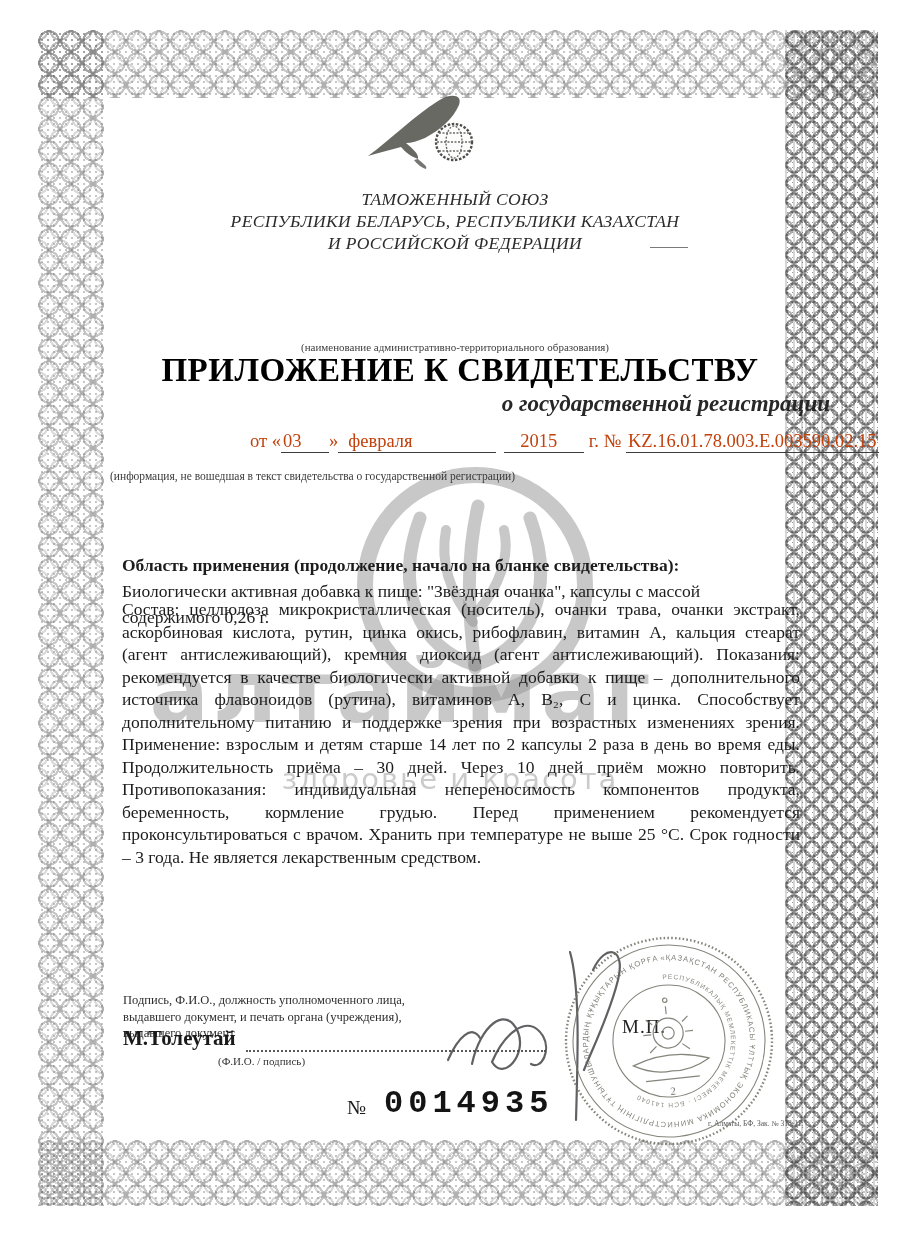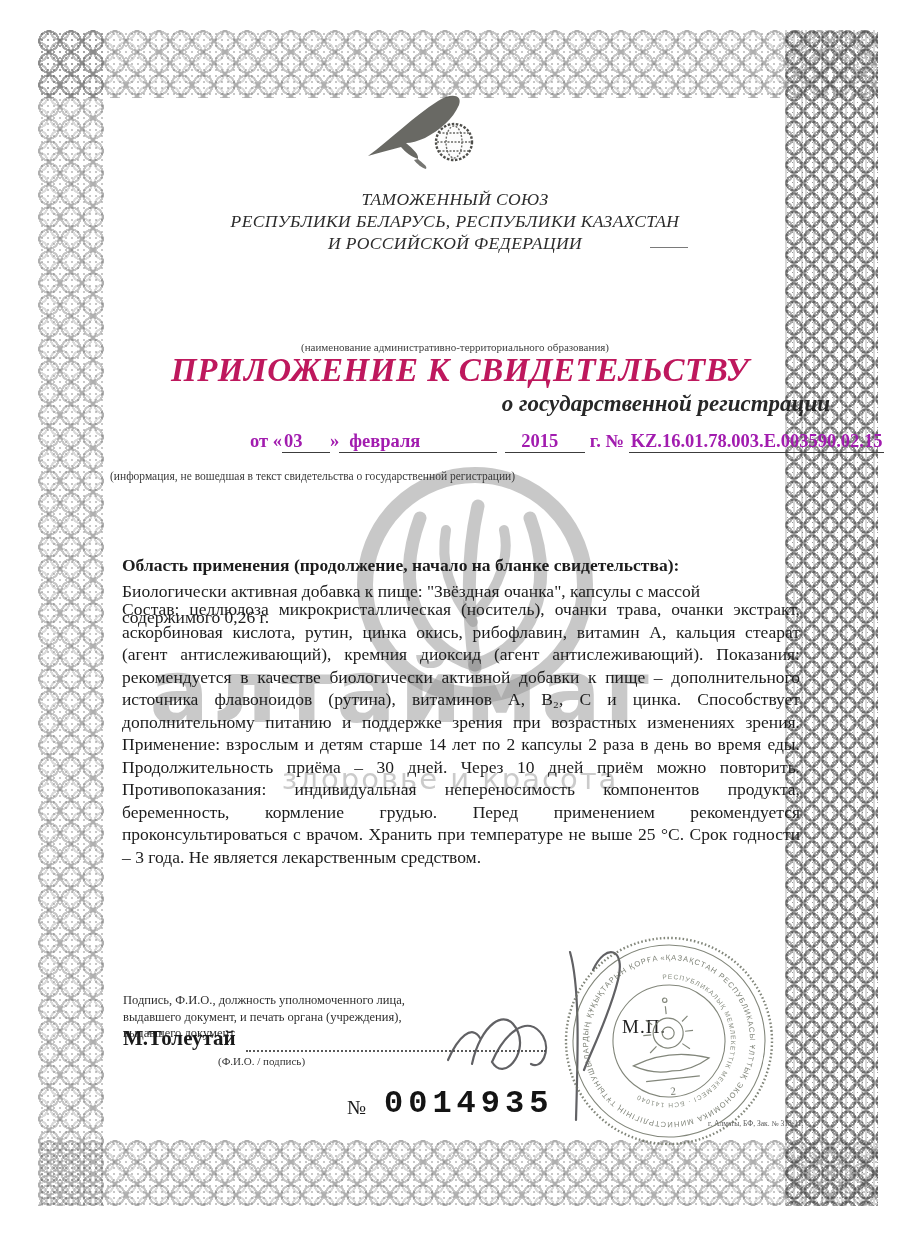--- a/index.html
+++ b/index.html
@@ -42,24 +42,24 @@
     color:rgba(160,160,160,.55);line-height:1;}
   
   .ct{z-index:3;}
   #org-block{left:110px;top:188px;width:690px;text-align:center;
     font-weight:normal;font-style:italic;font-size:17.5px;line-height:22px;
     color:#2c2c2c;letter-spacing:.4px;}
   #scan-dash{left:650px;top:247px;width:38px;height:1px;background:#7a7a7a;}
   #admin-caption{left:110px;top:341px;width:690px;text-align:center;
     font-size:11px;color:#3d3d3d;}
   #doc-title{left:90px;top:352px;width:740px;text-align:center;
-    font-weight:bold;font-style:italic;font-size:33px;color:#be185d;letter-spacing:.5px;}
+    font-weight:bold;font-size:33px;color:#000000;letter-spacing:.5px;}
   #doc-subtitle{left:90px;top:391px;width:740px;text-align:right;
     font-weight:bold;font-style:italic;font-size:23px;color:#272727;}
-  #date-row{left:250px;top:431px;font-size:18.5px;white-space:nowrap;color:#a21caf;font-weight:bold;}
+  #date-row{left:250px;top:431px;font-size:18.5px;white-space:nowrap;color:#c2410c;}
   #date-row .u{border-bottom:1.2px solid #3c3c3c;display:inline-block;}
   #day-val{width:46px;padding-left:2px;}
   #month-val{width:148px;padding-left:10px;}
   #year-val{width:64px;padding-left:16px;margin-left:8px;}
   #reg-num{padding:0 2px;}
   #info-caption{left:110px;top:470px;width:690px;text-align:left;
     font-size:11.5px;color:#3a3a3a;}
   #scope-block{left:122px;top:512px;width:678px;font-size:17.5px;line-height:26px;}
   #scope-heading{font-weight:bold;margin-top:40px;}
   #main-paragraph{left:122px;top:598px;width:678px;font-size:17.5px;

